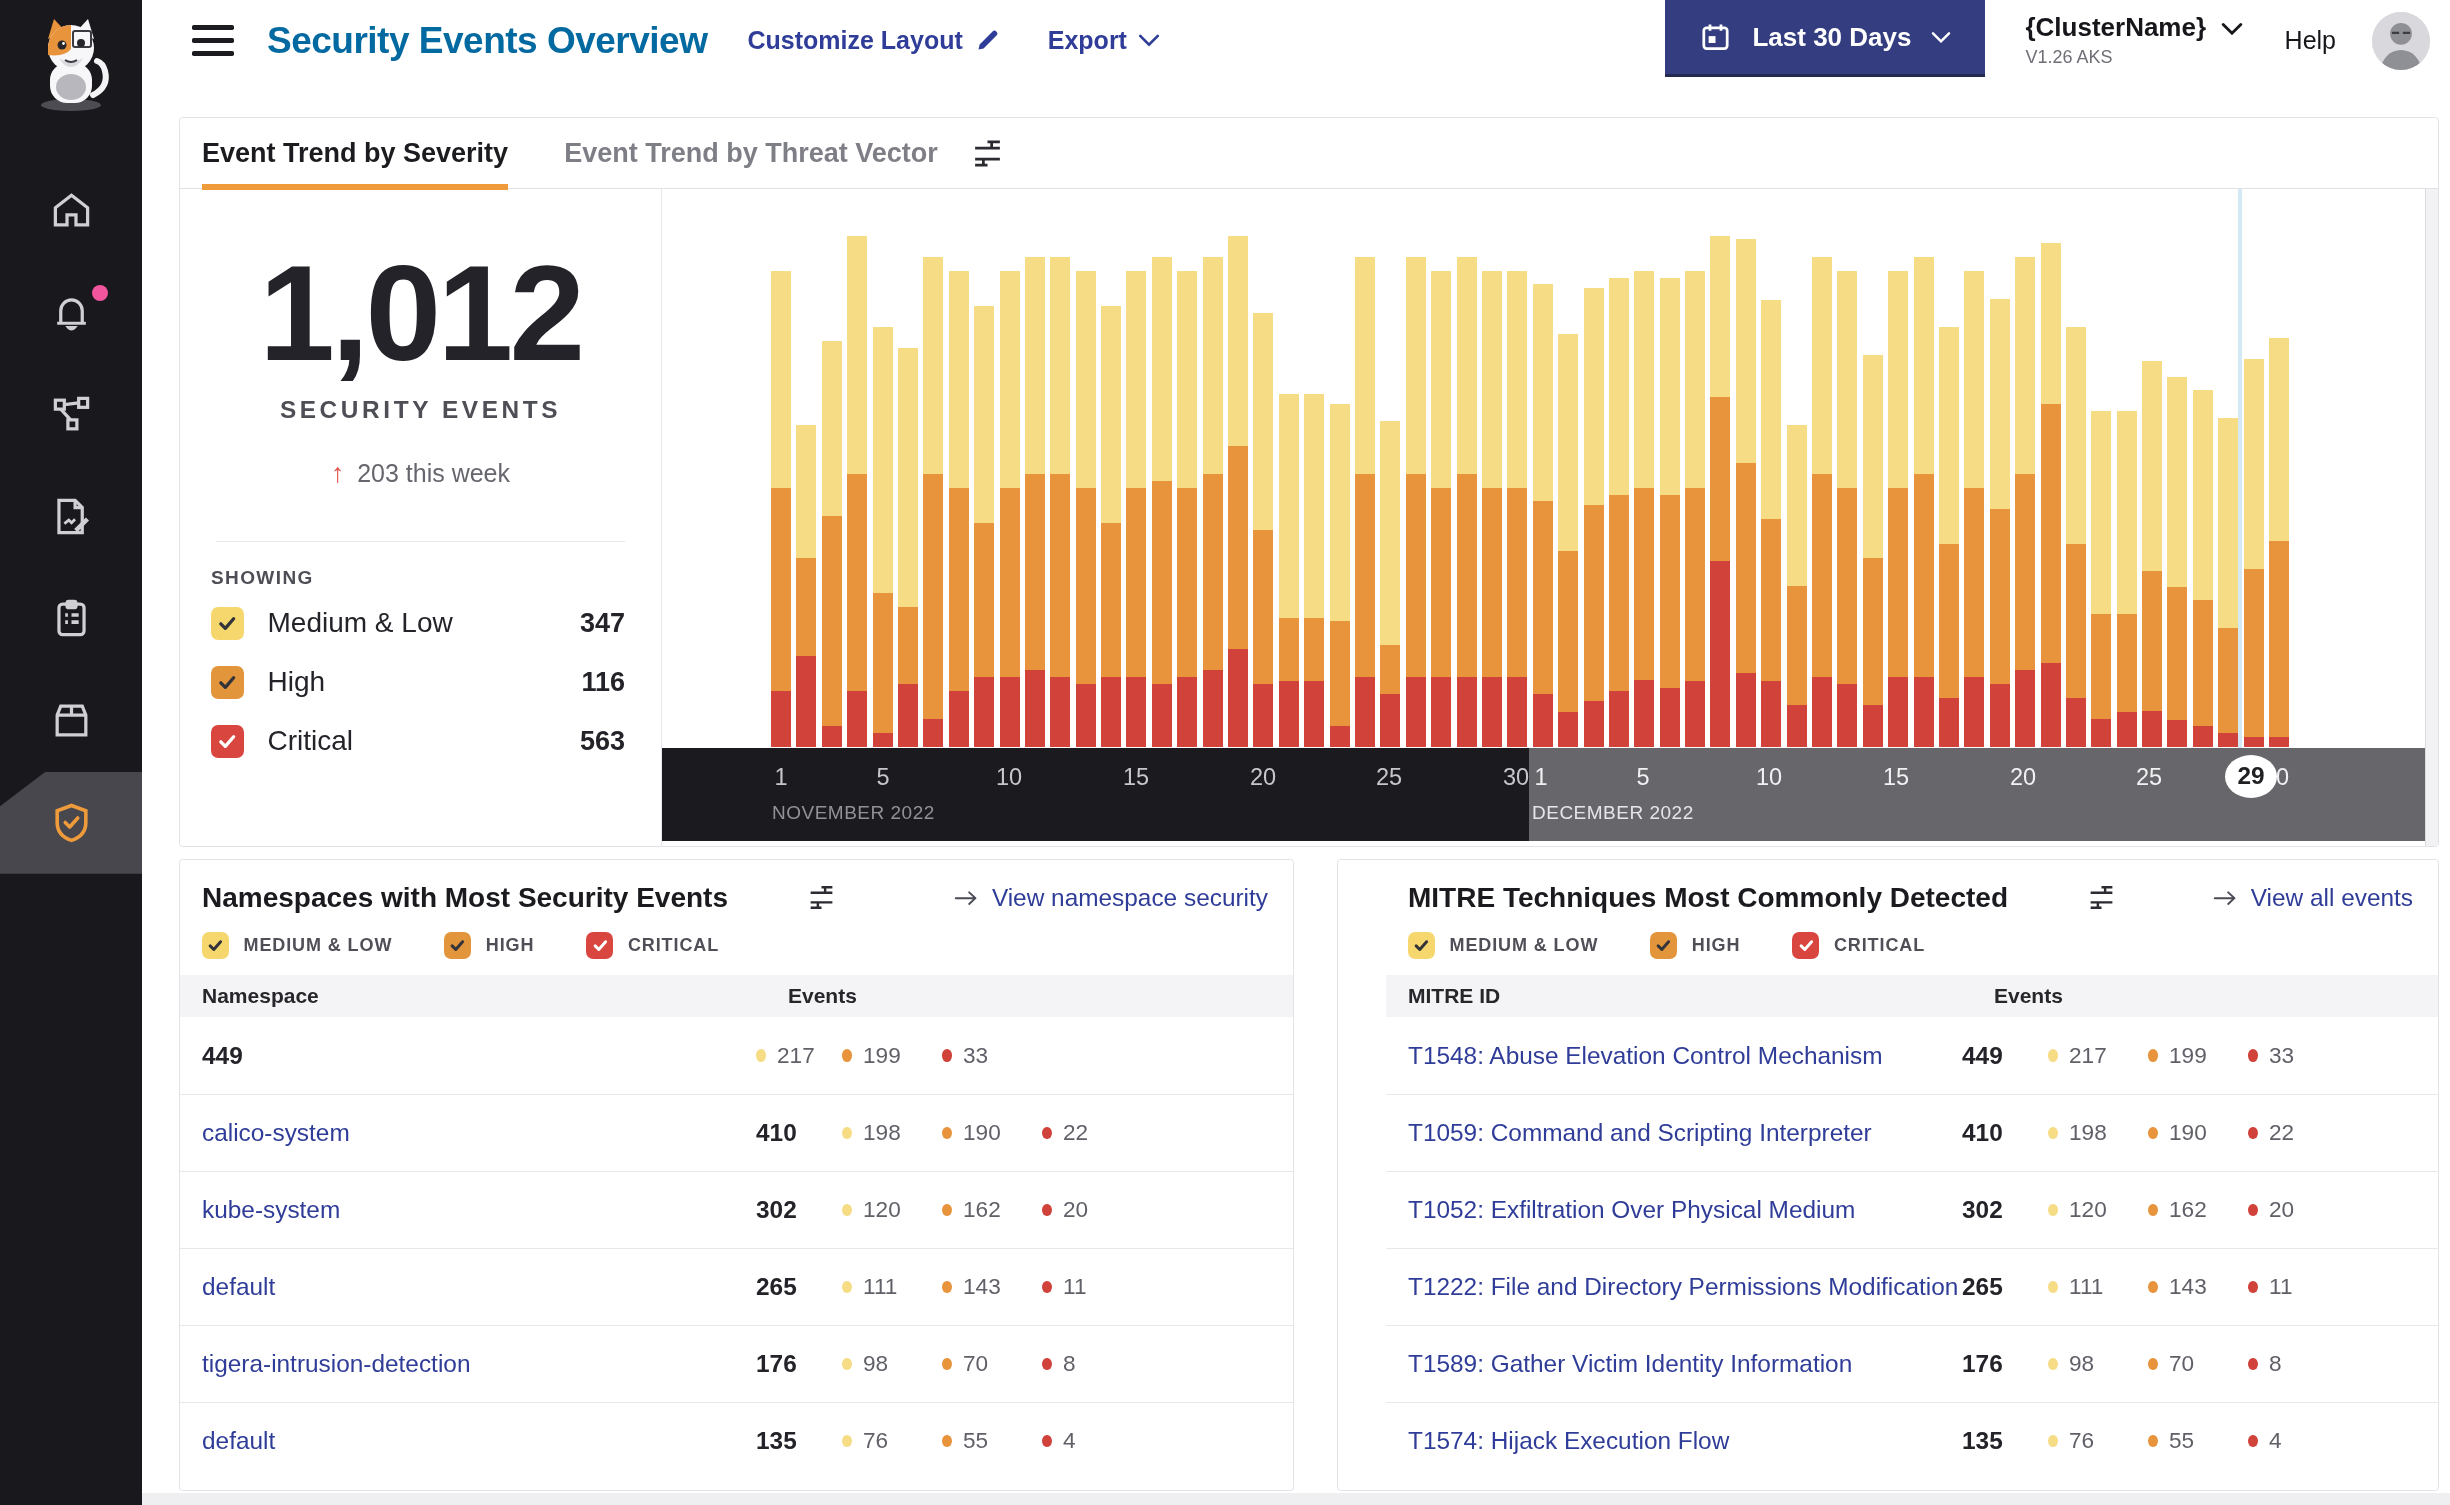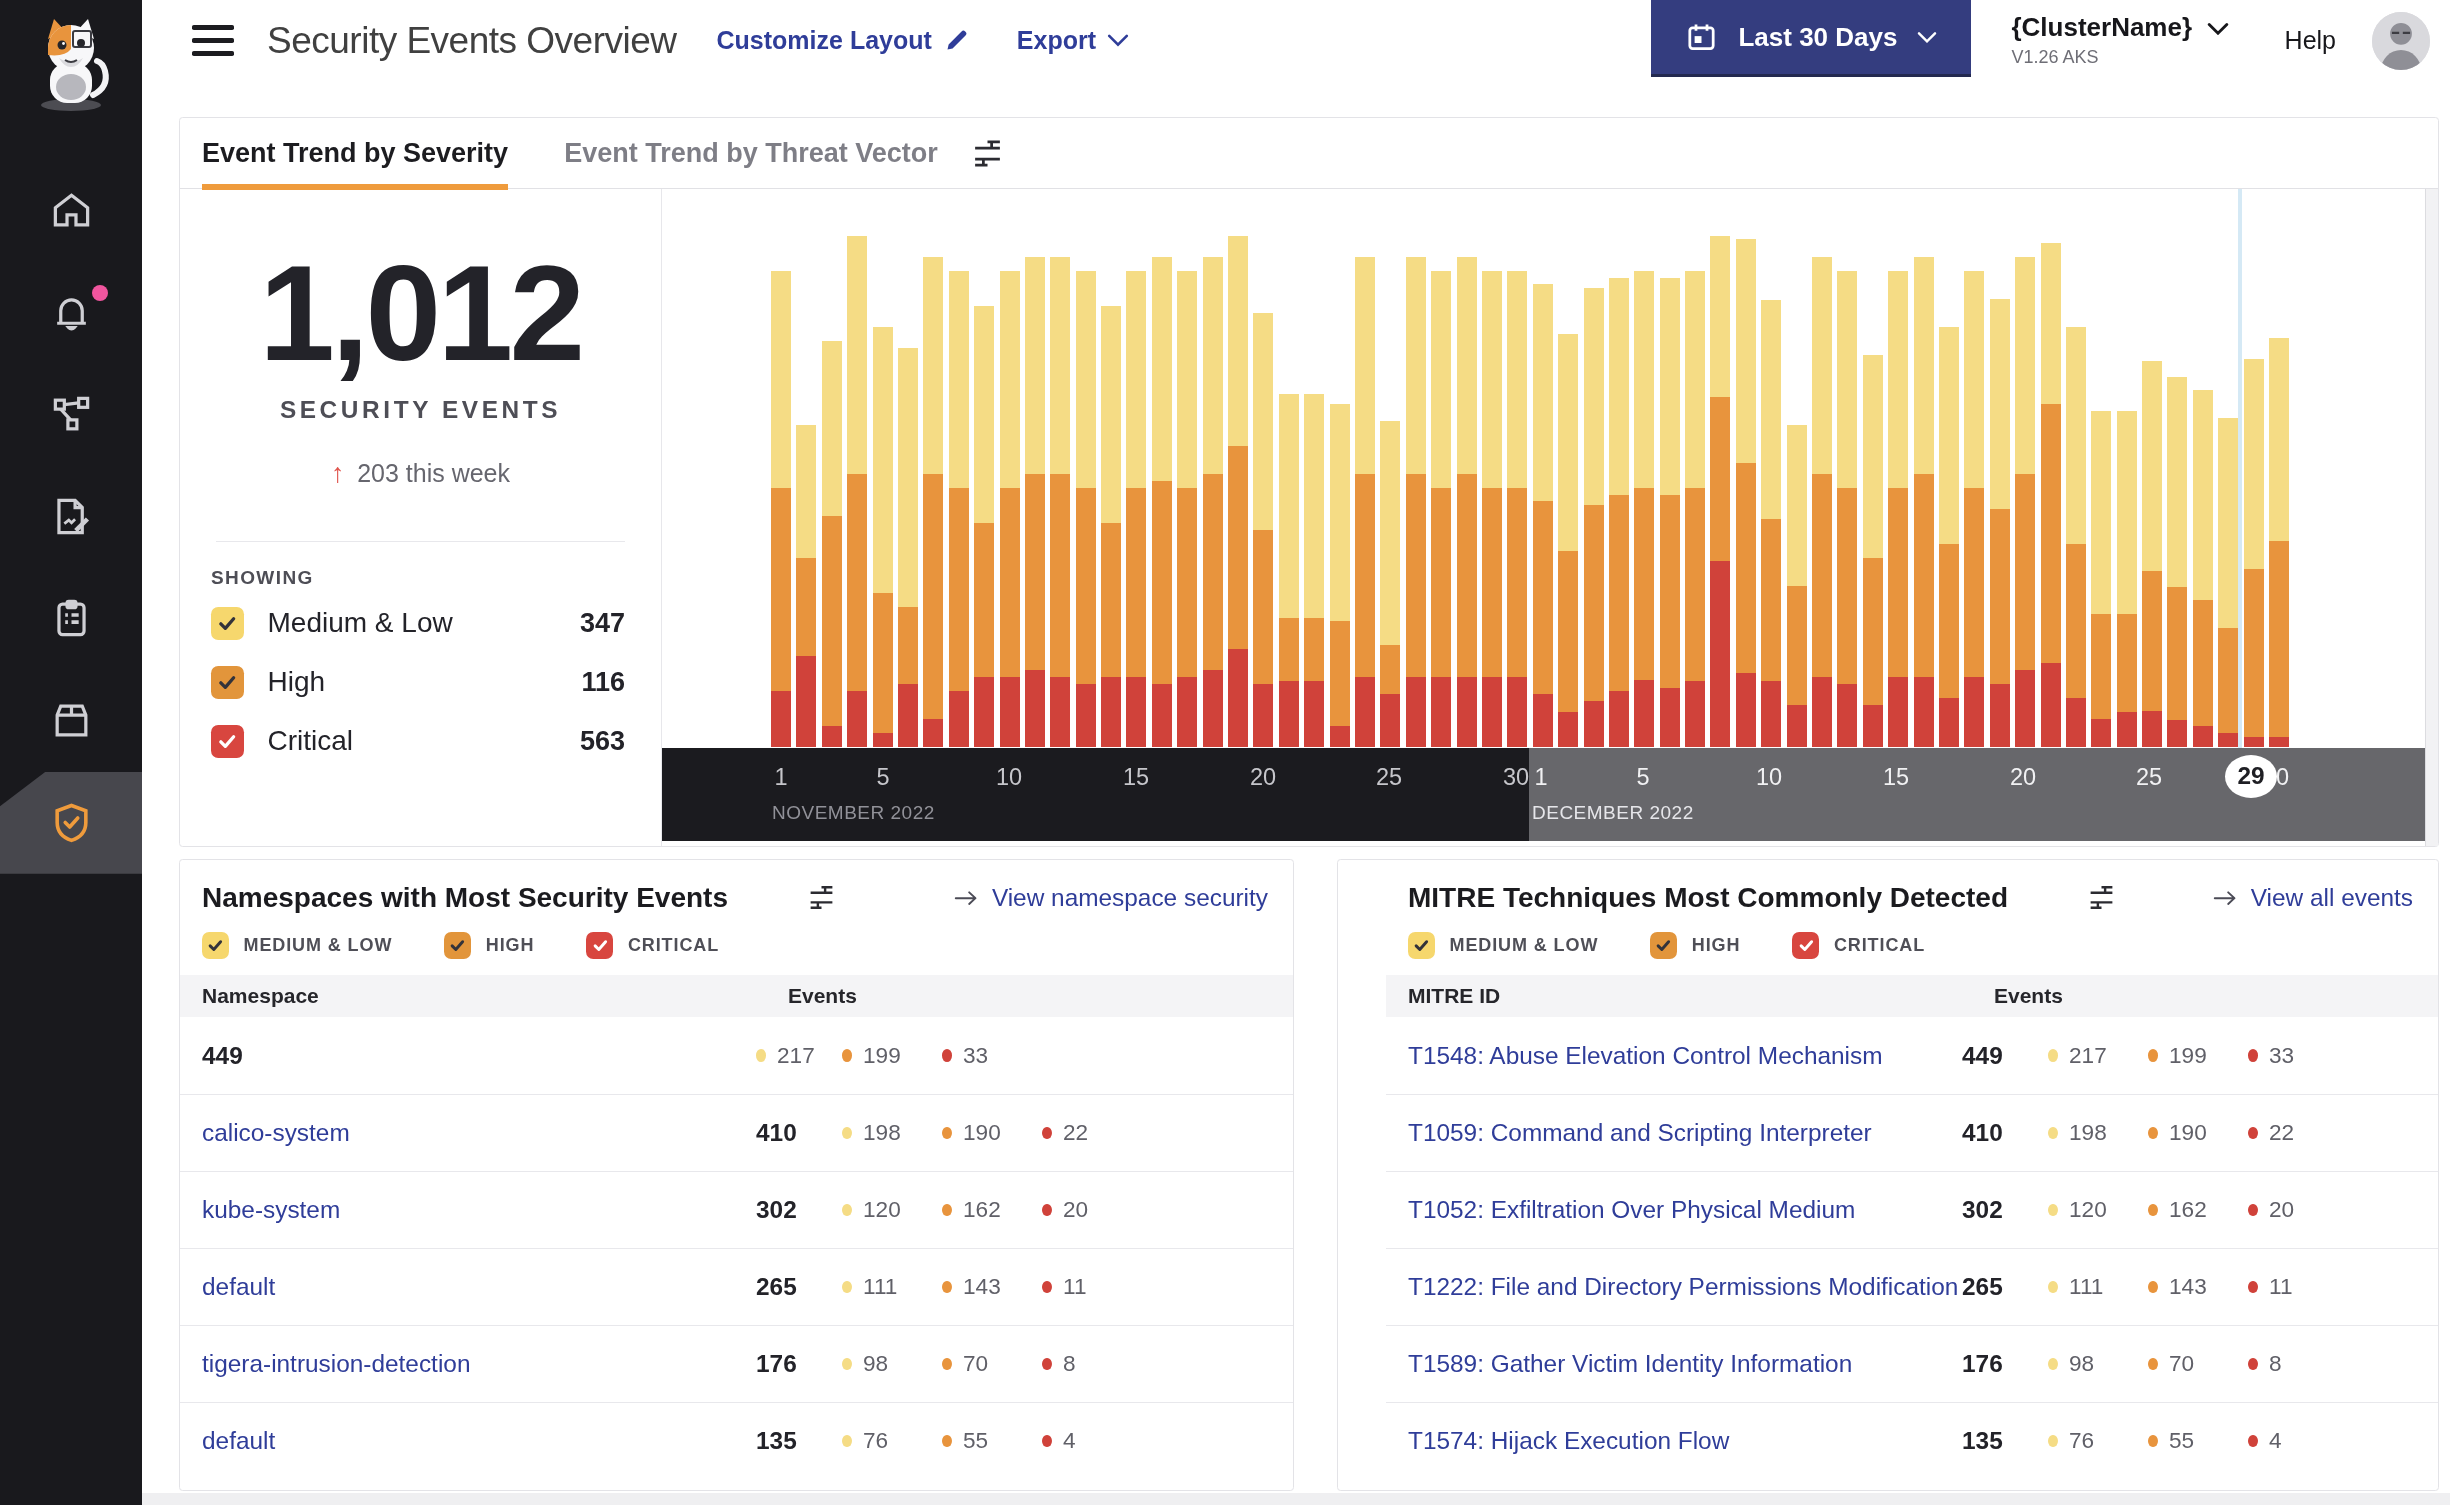--- a/index.html
+++ b/index.html
@@ -25,35 +25,35 @@
     position:absolute; top:23.5px; right:34px; width:16.3px; height:16.3px; border-radius:50%;
     background:var(--notification-pink,#F0559E);
   }
   
   .main { position:absolute; left:142px; top:0; right:0; bottom:0; background:#ffffff; }
   .bottom-strip { position:absolute; left:142px; right:0; bottom:0; height:12.7px; background:#efeff1; z-index:1; }
   
   .topbar { height:81px; display:flex; align-items:center; padding-left:50px; }
   .hamburger { width:42px; height:31px; display:flex; flex-direction:column; justify-content:space-between; cursor:pointer; }
   .hamburger span { display:block; height:5.4px; background:#1c1c20; border-radius:1.8px; }
-  .page-title { margin-left:33px; font-size:37px; font-weight:400; letter-spacing:-0.5px; color:#404040; }
+  .page-title { margin-left:33px; font-size:37px; font-weight:700; letter-spacing:-0.5px; color:#0369a1; }
   .hdr-link { display:flex; align-items:center; gap:11px; cursor:pointer; color:var(--link-navy,#2F3D99); font-size:25px; font-weight:600; }
   .hdr-link.customize { margin-left:40px; }
   .hdr-link.export { margin-left:47px; }
   .spacer { flex:1; }
   .date-btn {
     align-self:flex-start; height:77px; padding:0 34px; background:var(--date-button-bg,#343D7F);
     display:flex; align-items:center; gap:20px; color:#fff; font-size:26px; font-weight:600;
     border:none; cursor:pointer; border-bottom:3.6px solid #23294f;
   }
   .cluster { margin-left:40px; display:flex; flex-direction:column; line-height:1.15; }
   .cluster-top { display:flex; align-items:center; gap:14.5px; cursor:pointer; }
   .cluster-name { font-size:26px; font-weight:700; color:#17171b; }
   .cluster-version { font-size:18px; color:#6e6e76; margin-top:3.6px; }
-  .help { margin-left:56px; font-size:25px; color:#17171b; cursor:pointer; }
+  .help { margin-left:42px; font-size:25px; color:#17171b; cursor:pointer; }
   .avatar { margin-left:36px; margin-right:20px; width:58px; height:58px; border-radius:50%; overflow:hidden; background:#dcdce0; cursor:pointer; flex:none; }
   
   .content { padding:0 11px 0 37px; position:relative; z-index:2; }
   .card { background:#fff; border:0.9px solid #e3e3e7; border-radius:3.6px; }
   .trend-card { margin-top:36px; height:730px; display:flex; flex-direction:column; }
   .tabbar { height:71px; border-bottom:1.8px solid #e1e1e5; display:flex; align-items:center; padding-left:22px; flex:none; }
   .tab { position:relative; height:100%; display:flex; align-items:center; cursor:pointer; font-size:27px; }
   .tab.active { font-weight:700; color:#1c1c20; }
   .tab.active::after { content:""; position:absolute; left:0; right:0; bottom:-1.8px; height:6.3px; background:var(--accent-orange,#EF9B3C); }
   .tab.inactive { font-weight:600; color:#7e7e86; margin-left:56px; }

